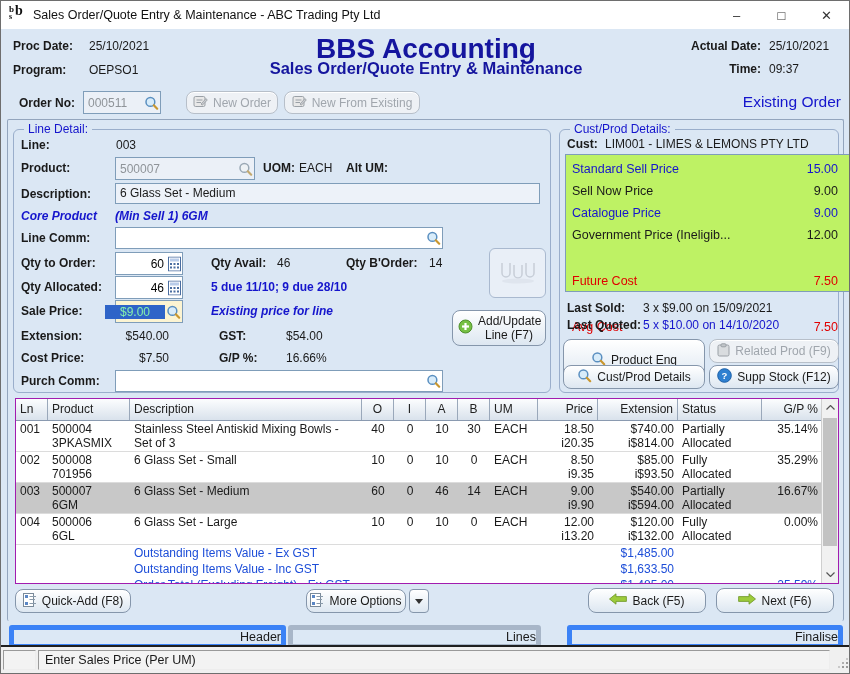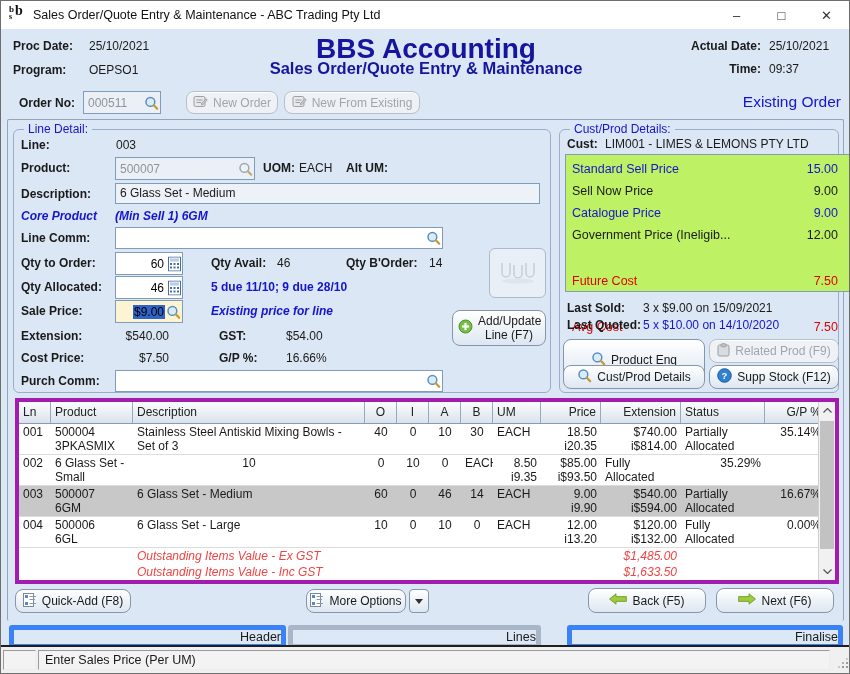--- a/index.html
+++ b/index.html
@@ -30,49 +30,49 @@
   .fieldwrap input{width:100%;height:100%;border:1px solid #7f9db9;background:#fff;font-family:"Liberation Sans",sans-serif;font-size:12px;padding:2px 18px 2px 4px;}
   .fieldwrap.num input{text-align:right;}
   .fieldwrap .icon-r{position:absolute;right:2px;top:50%;transform:translateY(-50%);display:block;line-height:0;}
   .fieldwrap.dis input{background:#ebf0f7;color:#8f9499;}
   
   .btn{position:absolute;display:flex;align-items:center;justify-content:center;gap:5px;
        background:linear-gradient(#ffffff,#dde7f1);border:1px solid #8596ab;border-radius:8px;
        font-size:12px;color:#1a1a1a;box-shadow:inset 0 1px 0 #fff;text-align:center;}
   .btn.disabled{background:#eef1f5;color:#a0a6ad;border-color:#b7bfc9;}
   
-  .grid{position:absolute;left:14px;top:397px;width:824px;height:186px;background:#fff;border:4px solid #a21caf;overflow:hidden;}
+  .grid{position:absolute;left:14px;top:397px;width:824px;height:186px;background:#fff;border:1px solid #a21caf;overflow:hidden;}
   .gridhead{display:grid;grid-template-columns:32px 82px 232px 32px 32px 32px 32px 48px 60px 80px 84px 60px;
             height:22px;background:linear-gradient(#fcfdfe,#d9e2ec);border-bottom:1px solid #8a9ab0;}
   .gridhead .hc{border-right:1px solid #9aa8ba;padding:3px 4px;font-size:12px;color:#222;overflow:hidden;white-space:nowrap;}
   .trow{display:grid;grid-template-columns:32px 82px 232px 32px 32px 32px 32px 48px 60px 80px 84px 60px;
         min-height:31px;border-bottom:1px solid #dcdcdc;}
   .trow .c{padding:1px 4px;line-height:14px;font-size:12px;overflow:hidden;white-space:nowrap;}
   .trow.sel{background:#c8c8c8;}
   .ctr{text-align:center;} .rt{text-align:right;}
   .totrow{display:grid;grid-template-columns:32px 82px 232px 32px 32px 32px 32px 48px 60px 80px 84px 60px;height:16px;}
-  .totrow .c{padding:0 4px;line-height:16px;font-size:12px;color:#ef4444;overflow:visible;white-space:nowrap;font-style:italic;}
+  .totrow .c{padding:0 4px;line-height:16px;font-size:12px;color:#1d4ed8;overflow:visible;white-space:nowrap;}
   
   .vscroll{position:absolute;right:0;top:0;bottom:0;width:17px;background:#f1f1f1;border-left:1px solid #cfcfcf;}
   .varrow{position:absolute;left:0;width:16px;height:17px;display:flex;align-items:center;justify-content:center;}
   .vthumb{position:absolute;left:1px;width:14px;background:#c2c2c2;}
   
   .tab{position:absolute;top:624px;height:24px;background:#dce8f5;border:5px solid #3b82f6;border-radius:3px 3px 0 0;
        display:flex;align-items:center;justify-content:flex-end;font-size:12.5px;}
   .tabline{position:absolute;left:0;top:644px;width:850px;height:2px;background:#1f1f1f;}
   
   .statusbar{position:absolute;left:0;top:646px;width:850px;height:27px;background:#f0f0f0;}
   .statuscell{position:absolute;top:3px;height:20px;border:1px solid;border-color:#9a9a9a #ededed #ededed #9a9a9a;background:#f3f3f3;}
   .grip{position:absolute;right:3px;bottom:6px;width:10px;height:10px;}
   .grip::before{content:"";position:absolute;right:0;bottom:0;width:2px;height:2px;background:#9a9a9a;
     box-shadow:-4px 0 #9a9a9a,-8px 0 #c9c9c9,0 -4px #9a9a9a,0 -8px #c9c9c9,-4px -4px #b0b0b0;}
   .caret-down{width:0;height:0;border-left:4px solid transparent;border-right:4px solid transparent;border-top:5px solid #333;}
   .listrow{height:22px;display:flex;align-items:center;padding-left:6px;position:relative;font-size:12.5px;}
   .listrow .v{position:absolute;right:40px;}
-  .seltext{background:#2e64c8;color:#000000;padding:0 1px;}
+  .seltext{background:#2e64c8;color:#86efac;padding:0 15px;}
 </style>
 </head>
 <body>
 
 <div class="window">
 
   <div class="titlebar">
     <span class="appicon">
         <span class="b1">b</span>
         <span class="s1">s</span>
@@ -385,20 +385,24 @@
           </div>
         <div class="c">
             <div>Partially</div>
             <div>Allocated</div>
           </div>
         <div class="c rt">35.14%</div>
       </div>
 
       <div class="trow">
         <div class="c">002</div>
+        <div class="c">
+            <div>500008</div>
+            <div>701956</div>
+          </div>
         <div class="c" style="white-space:normal">
             <div>6 Glass Set - Small</div>
           </div>
         <div class="c ctr">10</div>
         <div class="c ctr">0</div>
         <div class="c ctr">10</div>
         <div class="c ctr">0</div>
         <div class="c">EACH</div>
         <div class="c rt">
             <div>8.50</div>

